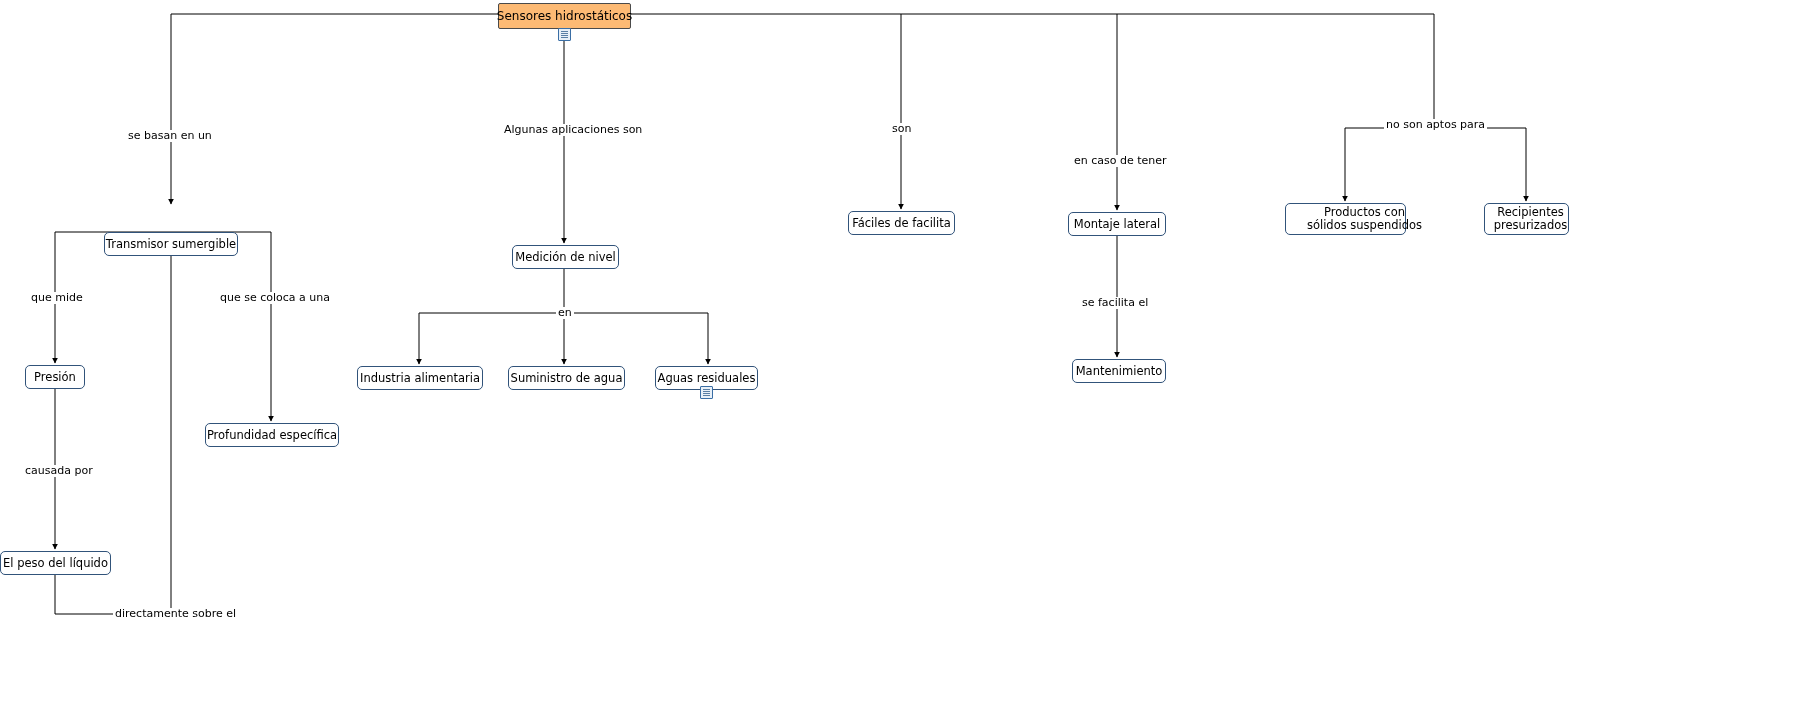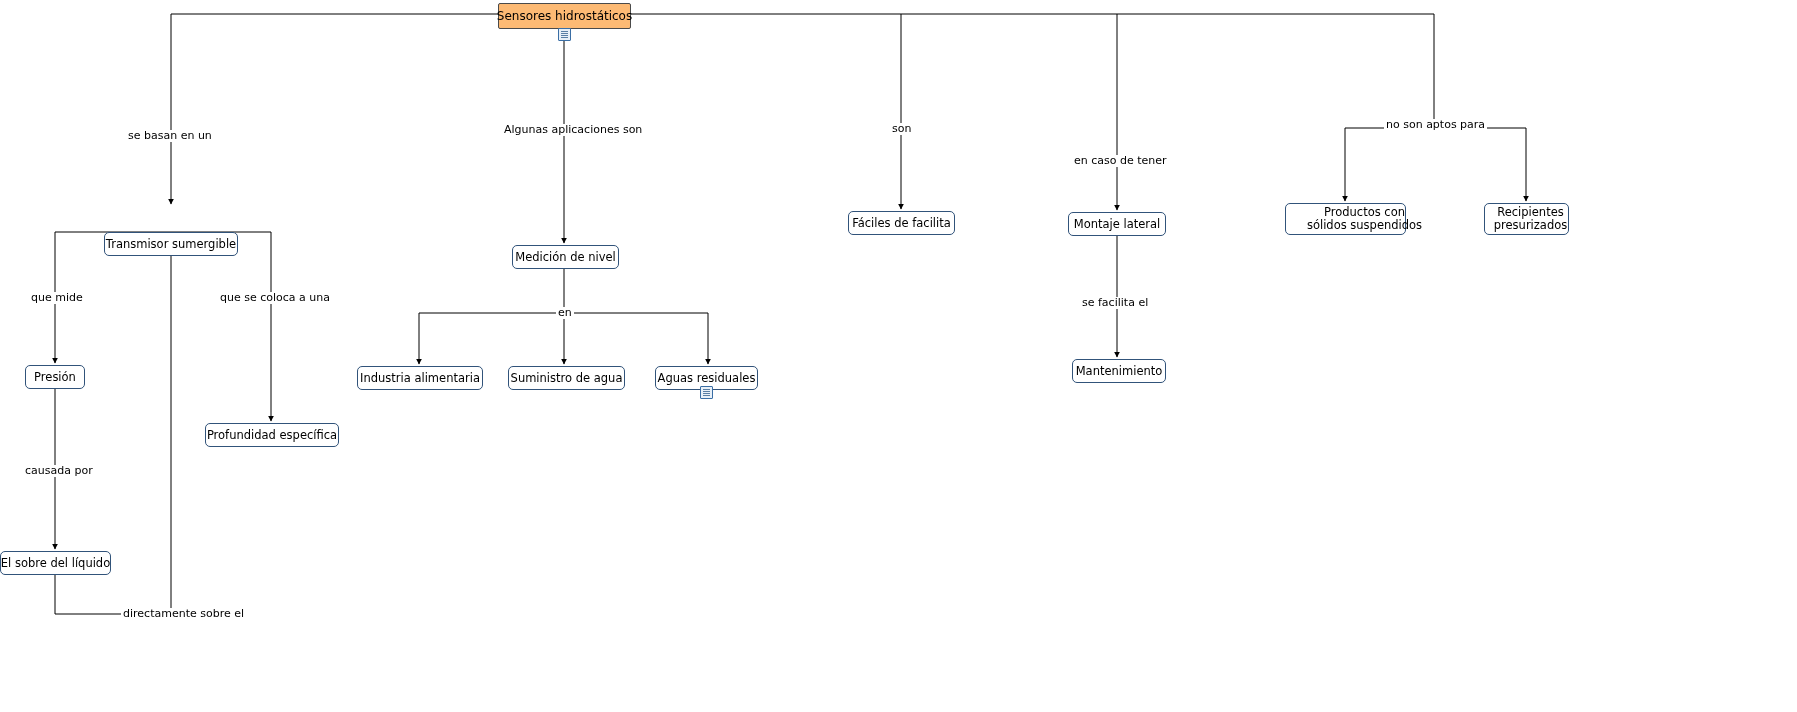--- a/index.html
+++ b/index.html
@@ -118,21 +118,21 @@
       <path d="M 1117 236 L 1117 357" marker-end="url(#arrow)"></path>
     </g>
   </svg>
 
   <div class="node root" style="left:498px; top:3px; width:133px; height:26px;">Sensores hidrostáticos</div>
 
   <div class="node" style="left:104px; top:208px; width:134px; height:24px;margin-top:24px;">Transmisor sumergible</div>
 
   <div class="node" style="left:25px; top:365px; width:60px; height:24px;">Presión</div>
 
-  <div class="node" style="left:0px; top:551px; width:111px; height:24px;">El sobre del líquido</div>
+  <div class="node" style="left:0px; top:551px; width:111px; height:24px;">El peso del líquido</div>
 
   <div class="node" style="left:205px; top:423px; width:134px; height:24px;">Profundidad específica</div>
 
   <div class="node" style="left:512px; top:245px; width:107px; height:24px;">Medición de nivel</div>
 
   <div class="node" style="left:357px; top:366px; width:126px; height:24px;">Industria alimentaria</div>
 
   <div class="node" style="left:508px; top:366px; width:117px; height:24px;">Suministro de agua</div>
 
   <div class="node" style="left:655px; top:366px; width:103px; height:24px;">Aguas residuales</div>
@@ -150,20 +150,20 @@
 presurizados</div>
 
   <div class="edge-label" style="left:126px; top:130px;">se basan en un</div>
   <div class="edge-label" style="left:502px; top:124px;">Algunas aplicaciones son</div>
   <div class="edge-label" style="left:890px; top:123px;">son</div>
   <div class="edge-label" style="left:1072px; top:118px;margin-top:37px;">en caso de tener</div>
   <div class="edge-label" style="left:1384px; top:119px;">no son aptos para</div>
   <div class="edge-label" style="left:29px; top:292px;">que mide</div>
   <div class="edge-label" style="left:218px; top:292px;">que se coloca a una</div>
   <div class="edge-label" style="left:23px; top:465px;">causada por</div>
-  <div class="edge-label" style="left:113px; top:608px;margin-left:8px;">directamente sobre el</div>
+  <div class="edge-label" style="left:113px; top:608px;">directamente sobre el</div>
   <div class="edge-label" style="left:556px; top:307px;">en</div>
   <div class="edge-label" style="left:1080px; top:297px;">se facilita el</div>
 
   <div class="badge" style="left:558px; top:28px;"></div>
   <div class="badge" style="left:700px; top:386px;"></div>
 
 </div>
 
 </body></html>

